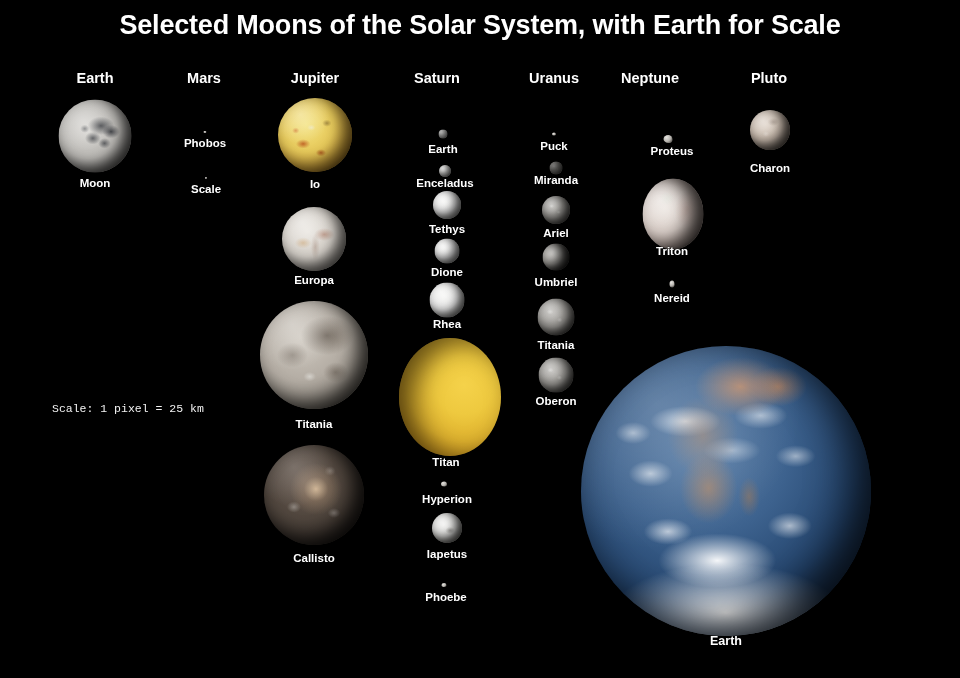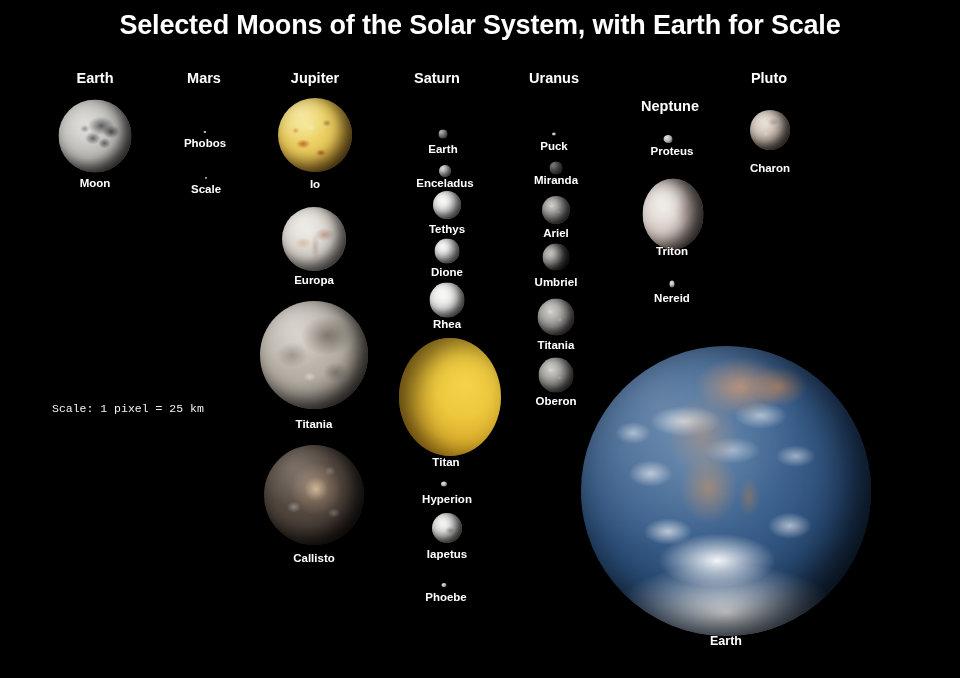--- a/index.html
+++ b/index.html
@@ -230,21 +230,21 @@
 
 <div id="poster">
 
   <div class="title">Selected Moons of the Solar System, with Earth for Scale</div>
 
   <div class="planet-head" style="left:95px;  top:70px;">Earth</div>
   <div class="planet-head" style="left:204px; top:70px;">Mars</div>
   <div class="planet-head" style="left:315px; top:70px;">Jupiter</div>
   <div class="planet-head" style="left:421px; top:70px;margin-left:16px;">Saturn</div>
   <div class="planet-head" style="left:554px; top:70px;">Uranus</div>
-  <div class="planet-head" style="left:670px; top:70px;margin-top:28px;">Neptune</div>
+  <div class="planet-head" style="left:650px; top:70px;">Neptune</div>
   <div class="planet-head" style="left:769px; top:70px;">Pluto</div>
 
   <div class="scale-note" style="left:52px; top:402px;font-family:Liberation Mono, monospace;">Scale: 1 pixel = 25 km</div>
 
   <div class="body moon-luna" style="left:95px; top:136px; width:73px; height:73px;"></div>
   <div class="moon-label" style="left:95px; top:177px;">Moon</div>
 
   <div class="body rock" style="left:205px; top:132px; width:3px; height:2px;"></div>
   <div class="moon-label" style="left:205px; top:137px;">Phobos</div>
 

